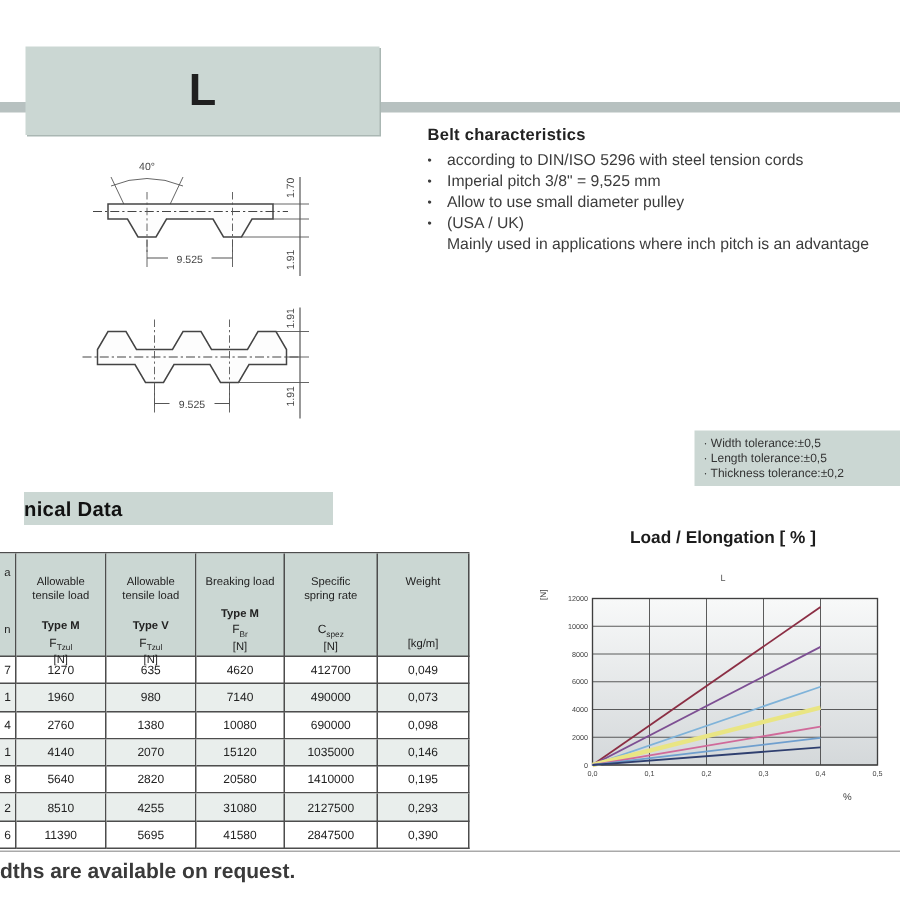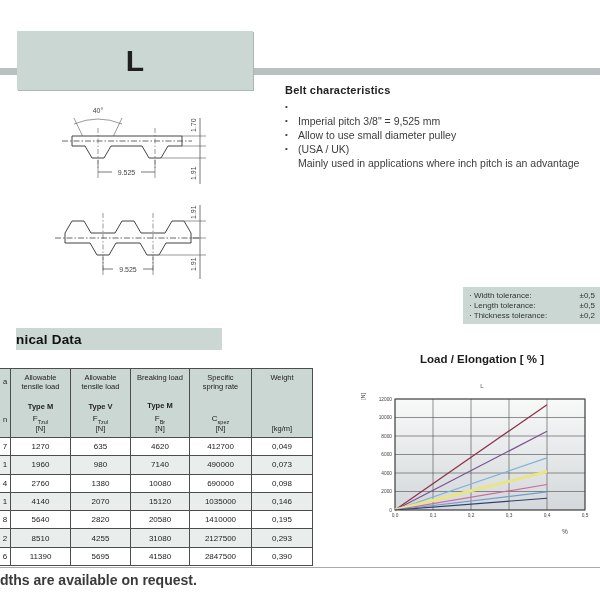--- a/index.html
+++ b/index.html
@@ -24,32 +24,32 @@
   svg text{fill:#454545;}
   .dwg path.belt{fill:#fdfdfd;stroke:#444;stroke-width:1;}
   .dwg .thin{stroke:#555;stroke-width:.6;fill:none;}
   .dwg .dim{stroke:#555;stroke-width:.8;fill:none;}
   .dwg .dash{stroke:#444;stroke-width:.8;fill:none;stroke-dasharray:6 2 1.5 2;}
   .dwg .cdash{stroke:#555;stroke-width:.6;fill:none;stroke-dasharray:5 2 1.5 2;}
   .dwg text{font-size:7px;}
   
   #tolerance-box{left:463px;top:287px;width:137px;height:37px;background:#cbd7d3;
     font-size:8px;color:#333;padding-top:4px;box-sizing:border-box;}
-  .tol-row{display:flex;justify-content:space-between;line-height:10px;padding-left:6px;}
+  .tol-row{display:flex;line-height:10px;padding-left:6px;}
   .tol-row .tval{text-align:right;padding-right:5px;}
   
   #section-bar{left:16px;top:328px;width:206px;height:22px;background:#cbd7d3;
     display:flex;align-items:center;}
   #section-title{font-size:13.5px;font-weight:bold;color:#111;letter-spacing:.2px;}
   
   #ttable{left:0;top:368px;width:313px;border-top:1px solid #4d4d4d;background:#fff;}
   .grid6{display:grid;grid-template-columns:11px 60px 60px 59px 62px 61px;}
   .hcell,.tcell{border-right:1px solid #4d4d4d;border-bottom:1px solid #4d4d4d;box-sizing:border-box;}
   .hcell{height:69px;background:#cbd7d3;display:flex;flex-direction:column;align-items:center;
-    font-size:7.5px;line-height:1.15;color:#222;padding-top:5px;text-align:center;}
+    font-size:7.5px;line-height:1.15;color:#222;padding-top:15px;text-align:center;}
   .h1,.h2{height:9px;}
   .htype{height:11px;font-weight:bold;margin-top:12px;}
   .hsym{height:13px;margin-top:2px;font-size:8px;}
   .hsym sub{font-size:5.5px;}
   .hunit{margin-top:auto;margin-bottom:3px;}
   .hcell.frag{align-items:center;padding-top:9px;}
   .fragb{margin-top:29px;}
   .trow{height:18.3px;}
   .tcell{display:flex;align-items:center;justify-content:center;font-size:8px;color:#222;}
   .trow.alt .tcell{background:#e9eeec;}
@@ -69,20 +69,21 @@
 <div class="abs" id="top-rule"></div>
 <div class="abs" id="profile-box">
   <span id="profile-letter">L</span>
 </div>
 
 <div class="abs" id="belt-block">
   <div id="belt-title">Belt characteristics</div>
   <div class="bullet">
     <span class="dot">•</span>
     <div>
+      <div class="bline">according to DIN/ISO 5296 with steel tension cords</div>
     </div>
   </div>
   <div class="bullet">
     <span class="dot">•</span>
     <div>
         <div class="bline">Imperial pitch 3/8" = 9,525 mm</div>
       </div>
   </div>
   <div class="bullet">
     <span class="dot">•</span>

